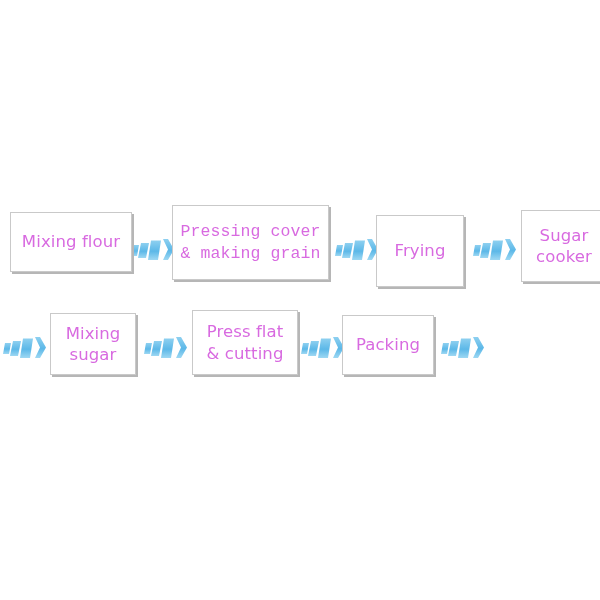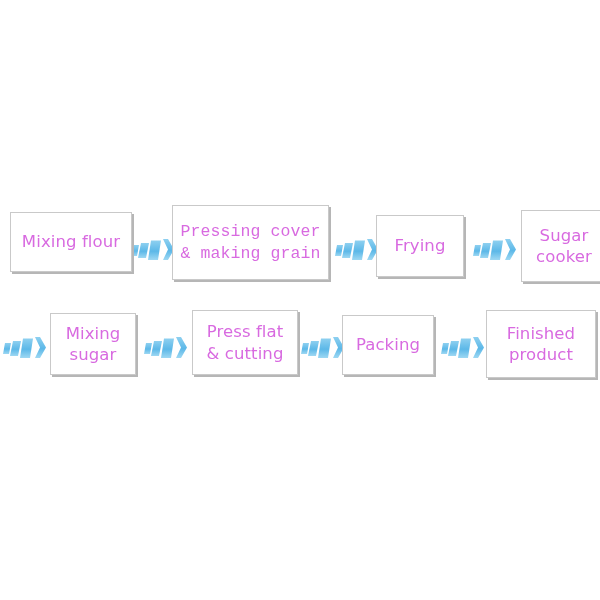--- a/index.html
+++ b/index.html
@@ -107,21 +107,21 @@
         </g>
       </svg>
     </div>
     <div class="node" style="left: 10px; top: 212px; width: 122px; height: 60px; border-color: rgb(201, 201, 201); box-shadow: rgb(182, 182, 182) 2px 2px 0px 0px;">
       <span class="node-label" style="color: rgb(216, 106, 224);">Mixing flour</span>
     </div>
     <div class="node" style="left: 172px; top: 205px; width: 157px; height: 75px; border-color: rgb(201, 201, 201); box-shadow: rgb(182, 182, 182) 2px 2px 0px 0px;">
       <span class="node-label" style="color: rgb(216, 106, 224); font-family: Liberation Mono, monospace;">Pressing cover
 &amp; making grain</span>
     </div>
-    <div class="node" style="left: 376px; top: 215px; width: 88px; height: 62px; border-color: rgb(201, 201, 201); box-shadow: rgb(182, 182, 182) 2px 2px 0px 0px;">
+    <div class="node" style="left: 376px; top: 215px; width: 88px; height: 72px; border-color: rgb(201, 201, 201); box-shadow: rgb(182, 182, 182) 2px 2px 0px 0px;">
       <span class="node-label" style="color: rgb(216, 106, 224);">Frying</span>
     </div>
     <div class="node" style="left: 521px; top: 210px; width: 86px; height: 72px; border-color: rgb(201, 201, 201); box-shadow: rgb(182, 182, 182) 2px 2px 0px 0px;">
       <span class="node-label" style="color: rgb(216, 106, 224);">Sugar
 cooker</span>
     </div>
     <div class="arrow" style="left: 2px; top: 330px;">
       <svg width="46" height="34" viewBox="0 0 46 34" xmlns="http://www.w3.org/2000/svg">
         <defs>
           <linearGradient id="ag" x1="0" y1="0" x2="0" y2="1">
@@ -193,17 +193,13 @@
       <span class="node-label" style="color: rgb(216, 106, 224);">Mixing
 sugar</span>
     </div>
     <div class="node" style="left: 192px; top: 310px; width: 106px; height: 65px; border-color: rgb(201, 201, 201); box-shadow: rgb(182, 182, 182) 2px 2px 0px 0px;">
       <span class="node-label" style="color: rgb(216, 106, 224); text-align: center;">Press flat
 &amp; cutting</span>
     </div>
     <div class="node" style="left: 342px; top: 315px; width: 92px; height: 60px; border-color: rgb(201, 201, 201); box-shadow: rgb(182, 182, 182) 2px 2px 0px 0px; justify-content: center;">
       <span class="node-label" style="color: rgb(216, 106, 224);">Packing</span>
     </div>
-    <div class="node" style="left: 486px; top: 310px; width: 110px; height: 68px; border-color: rgb(201, 201, 201); box-shadow: rgb(182, 182, 182) 2px 2px 0px 0px;">
-      <span class="node-label" style="color: rgb(216, 106, 224);">Finished
-product</span>
-    </div>
   </div>
 
 </body></html>

